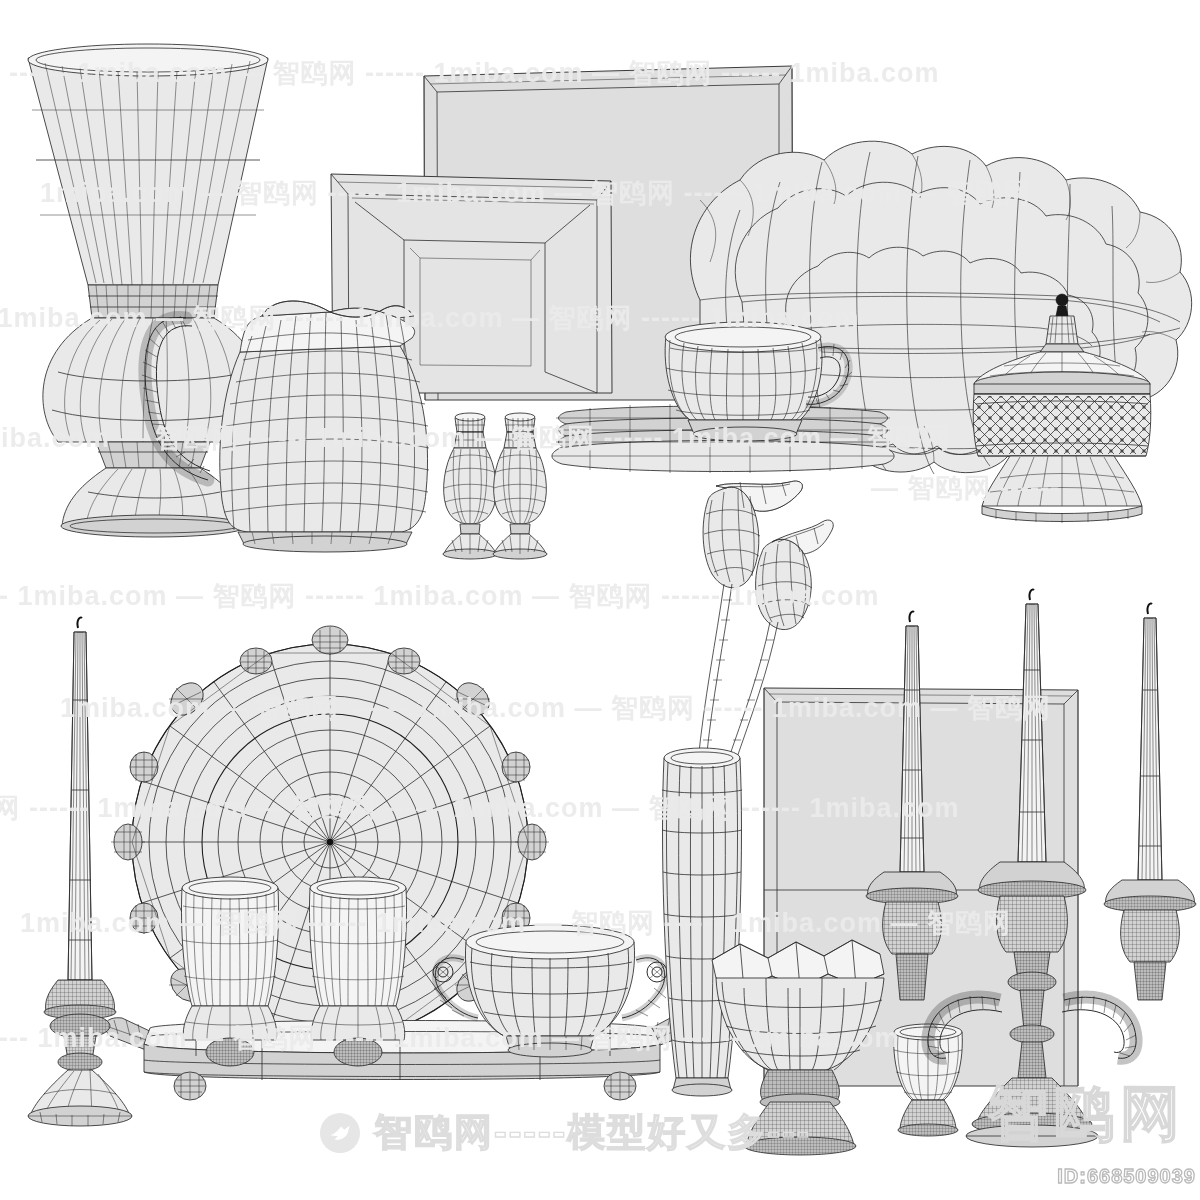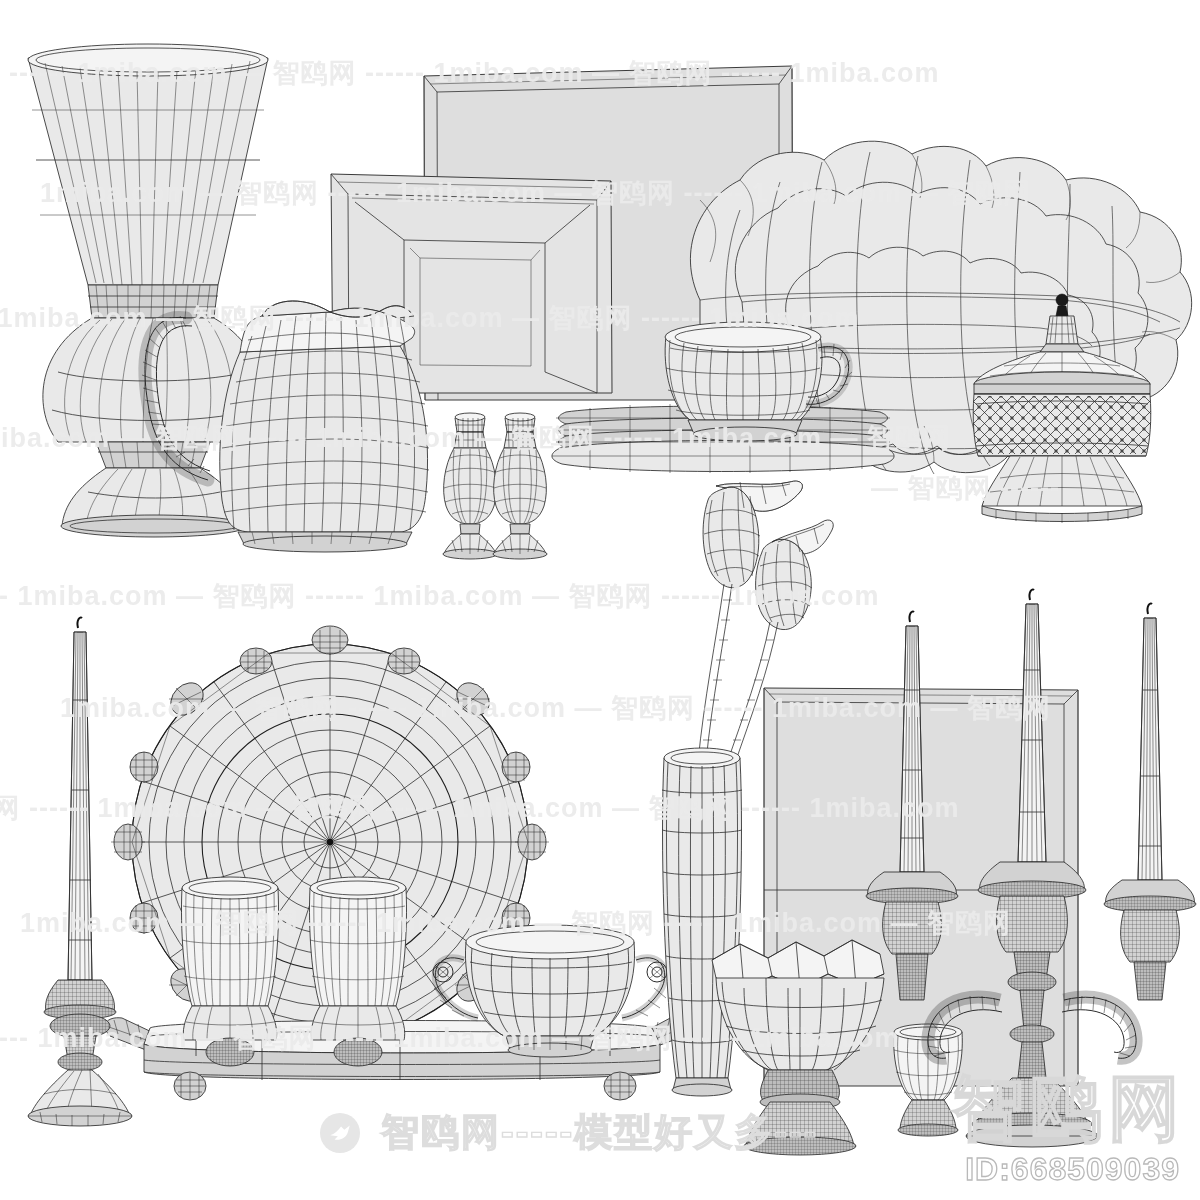--- a/index.html
+++ b/index.html
@@ -20,31 +20,31 @@
   .wire-h{fill:none;stroke:#1e1e1e;stroke-width:1.1;}
   .dense{fill:none;stroke:#262626;stroke-width:.62;}
   .verydense{fill:none;stroke:#1f1f1f;stroke-width:.5;}
   .dark{fill:#1a1a1a;stroke:#111;stroke-width:.6;}
 
   
   .wm-layer{position:absolute;inset:0;pointer-events:none;}
   .wm-row{position:absolute;white-space:nowrap;color:#ebebeb;
           font-size:27px;letter-spacing:1px;font-weight:700;opacity:.95;}
 
-  .wm-big{position:absolute;right:14px;bottom:56px;font-size:72px;font-weight:700;
+  .wm-big{position:absolute;right:14px;bottom:56px;font-size:60px;font-weight:700;
           color:transparent;-webkit-text-stroke:1.6px #d8d8d8;letter-spacing:6px;
           line-height:1;pointer-events:none;}
-  .wm-bottom{position:absolute;left:320px;bottom:42px;display:flex;align-items:center;gap:21px;
+  .wm-bottom{position:absolute;left:320px;bottom:42px;display:flex;align-items:center;gap:14px;
              pointer-events:none;}
   .wm-bottom .logo{width:40px;height:40px;border-radius:50%;background:#e6e6e6;
                    display:flex;align-items:center;justify-content:center;}
   .wm-bottom .logo svg{width:26px;height:26px;display:block;}
   .wm-bottom .txt{font-size:38px;font-weight:700;color:transparent;
                   -webkit-text-stroke:1.4px #dddddd;letter-spacing:2px;}
-  .id-label{position:absolute;right:20px;bottom:12px;font-size:32px;font-weight:700;
+  .id-label{position:absolute;right:4px;bottom:12px;font-size:20px;font-weight:700;
             color:transparent;-webkit-text-stroke:1.3px #b9b9b9;letter-spacing:1px;
             pointer-events:none;}
 </style>
 </head>
 <body>
 
 <div id="stage">
 
   <div id="scene">
   <svg viewBox="0 0 1200 1200" xmlns="http://www.w3.org/2000/svg">

